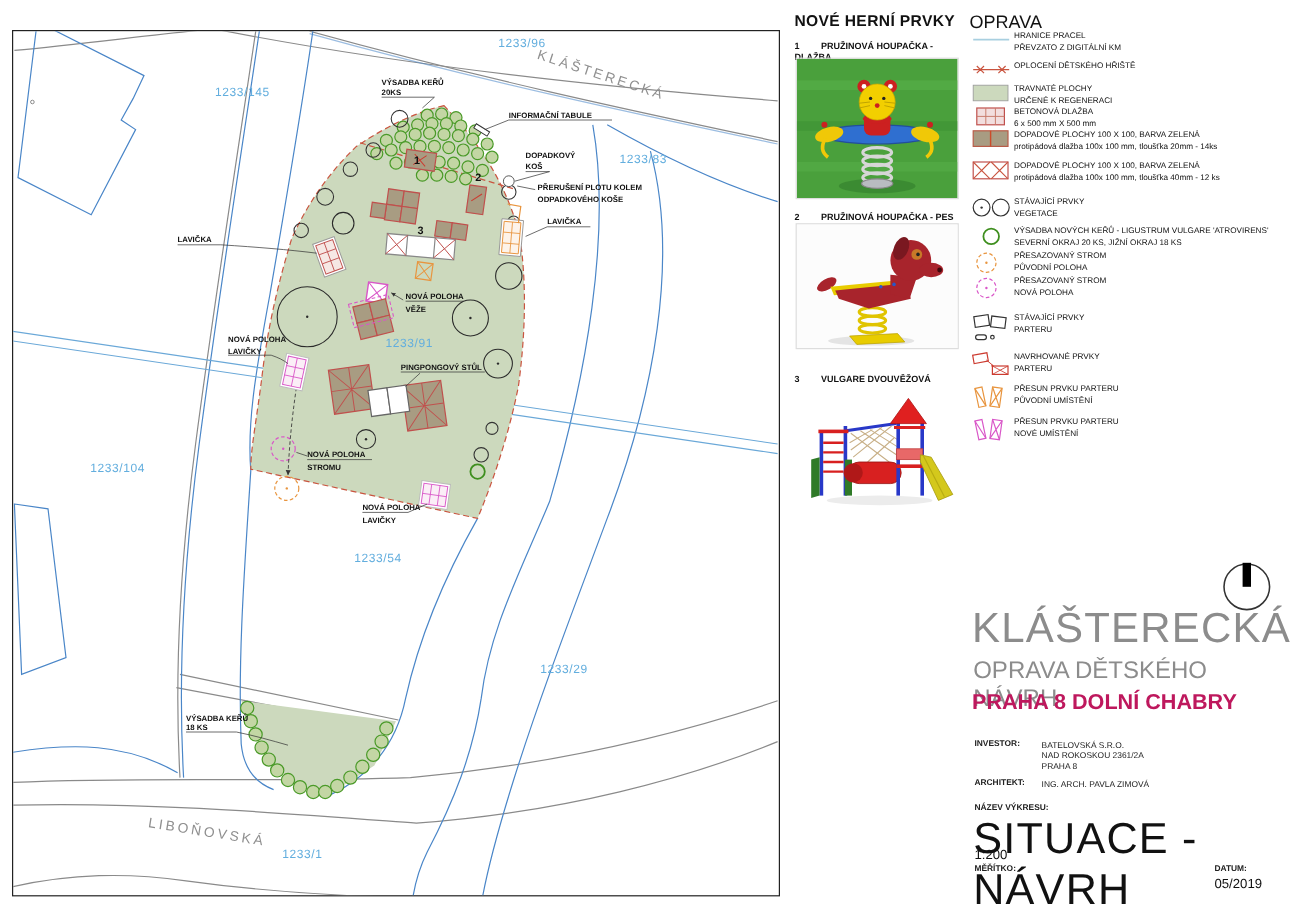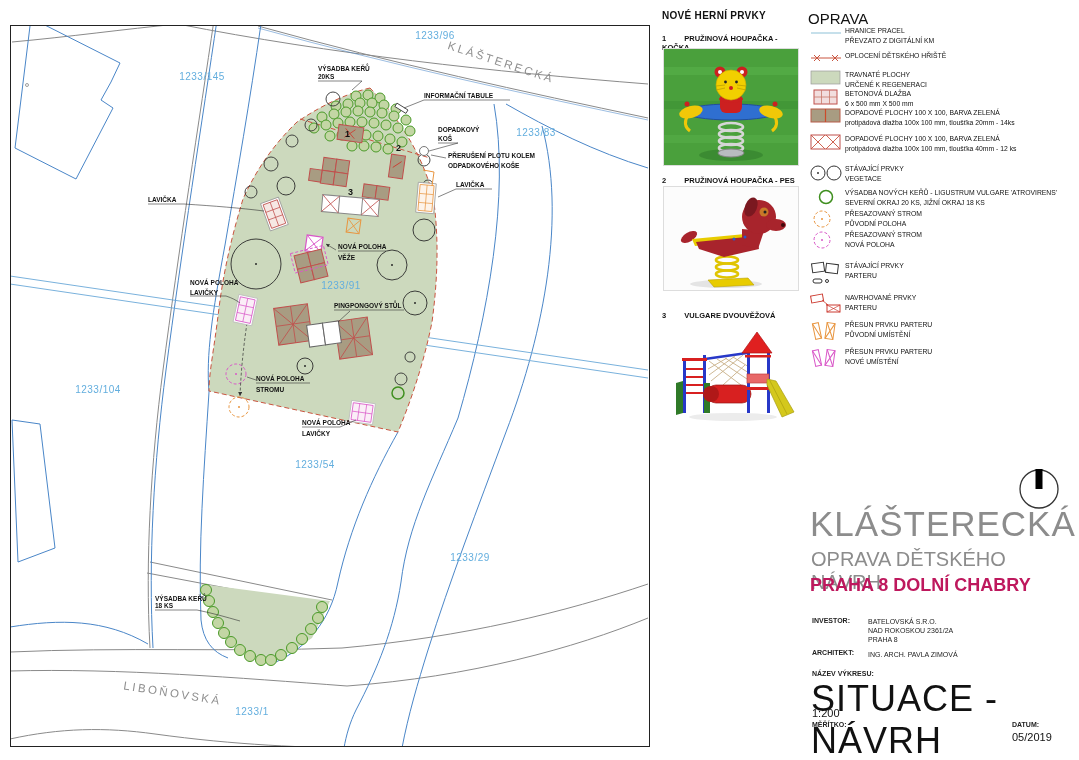--- a/index.html
+++ b/index.html
@@ -9,21 +9,21 @@
   
   svg text{font-family:"Liberation Sans",sans-serif;}
   .ann{font-size:6.5px;font-weight:700;fill:#111;}
   .num{font-size:9px;font-weight:700;fill:#111;}
   .parcel{font-size:10px;fill:#63aede;letter-spacing:.5px;}
   .street{font-size:11.5px;fill:#8f8f8f;letter-spacing:2.5px;}
   .rd{stroke:#8a8a8a;stroke-width:1;fill:none;}
   .bl{stroke:#4a86c8;stroke-width:1;fill:none;}
   .lbl-line{stroke:#333;stroke-width:.6;fill:none;}
   
-  .panel-title{font-size:10px;font-weight:700;color:#111;letter-spacing:.3px;}
+  .panel-title{font-size:13px;font-weight:700;color:#111;letter-spacing:.3px;}
   .item-row{font-size:7.5px;font-weight:700;color:#111;}
   .photo{border:1px solid #ddd;}
   .legend-title{font-size:15px;color:#111;}
   .lg-row{position:absolute;left:810px;width:268px;}
   .lg-sym{position:absolute;left:0;top:0;}
   .lg-txt{position:absolute;left:35px;top:0;font-size:6.8px;line-height:9.5px;color:#111;width:232px;}
   
   .tb-big{color:#8c8c8c;font-size:35px;letter-spacing:1px;}
   .tb-sub1{color:#8c8c8c;font-size:20px;}
   .tb-sub2{color:#be185d;font-size:18px;font-weight:bold;}
@@ -333,21 +333,21 @@
     <text class="street" x="500" y="66" transform="rotate(18 500 66)" text-anchor="middle">KLÁŠTERECKÁ</text>
     <text class="street" x="172" y="697" transform="rotate(9 172 697)" text-anchor="middle">LIBOŇOVSKÁ</text>
   </g>
 </svg>
 
 <div class="abs" style="left:662px;top:10px;width:140px;">
   <div class="panel-title">NOVÉ HERNÍ PRVKY</div>
 
   <div class="item-row" style="position:absolute;top:24px;left:0;">
     <span>1</span>
-    <span style="margin-left:16px">PRUŽINOVÁ HOUPAČKA - KOČKA</span>
+    <span style="margin-left:16px">PRUŽINOVÁ HOUPAČKA - DLAŽBA</span>
   </div>
   <svg class="abs photo" style="left:1px;top:38px" width="134" height="116" viewBox="0 0 134 116">
     <rect width="134" height="116" fill="#4aa03c"></rect>
     <rect y="18" width="134" height="8" fill="#58b04a" opacity=".6"></rect>
     <rect y="52" width="134" height="8" fill="#3d9133" opacity=".6"></rect>
     <rect y="86" width="134" height="8" fill="#58b04a" opacity=".5"></rect>
     <ellipse cx="67" cy="106" rx="32" ry="6" fill="#2f7a2a" opacity=".55"></ellipse>
     <g fill="none" stroke="#d6d6d6" stroke-width="2.6">
       <ellipse cx="67" cy="78" rx="12" ry="4"></ellipse>
           <ellipse cx="67" cy="85" rx="12" ry="4"></ellipse>

